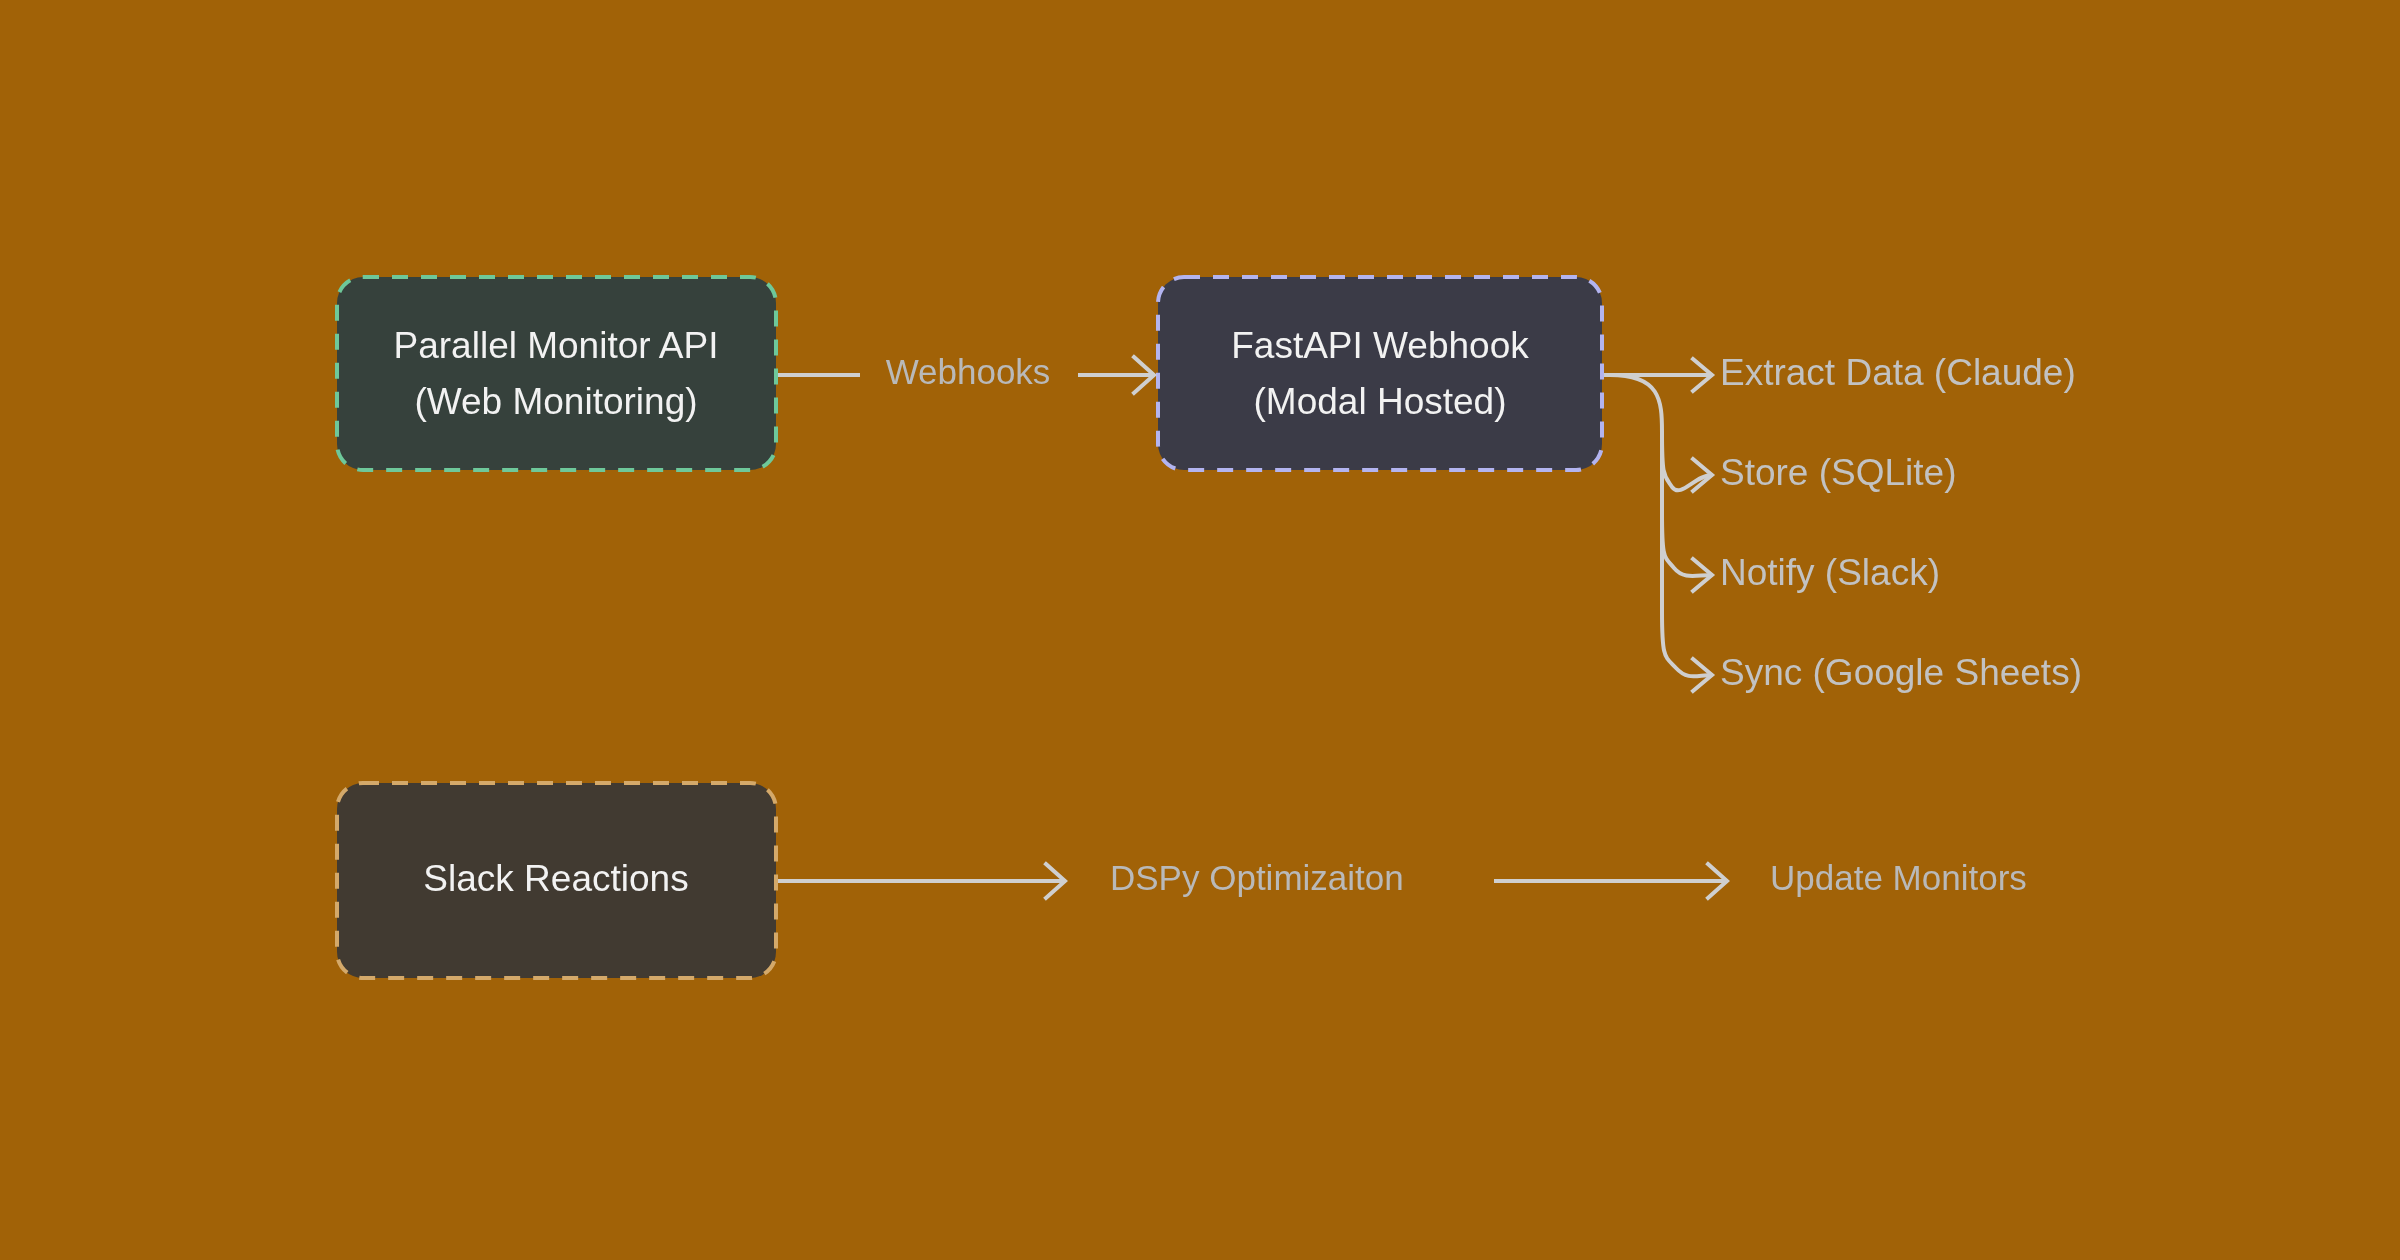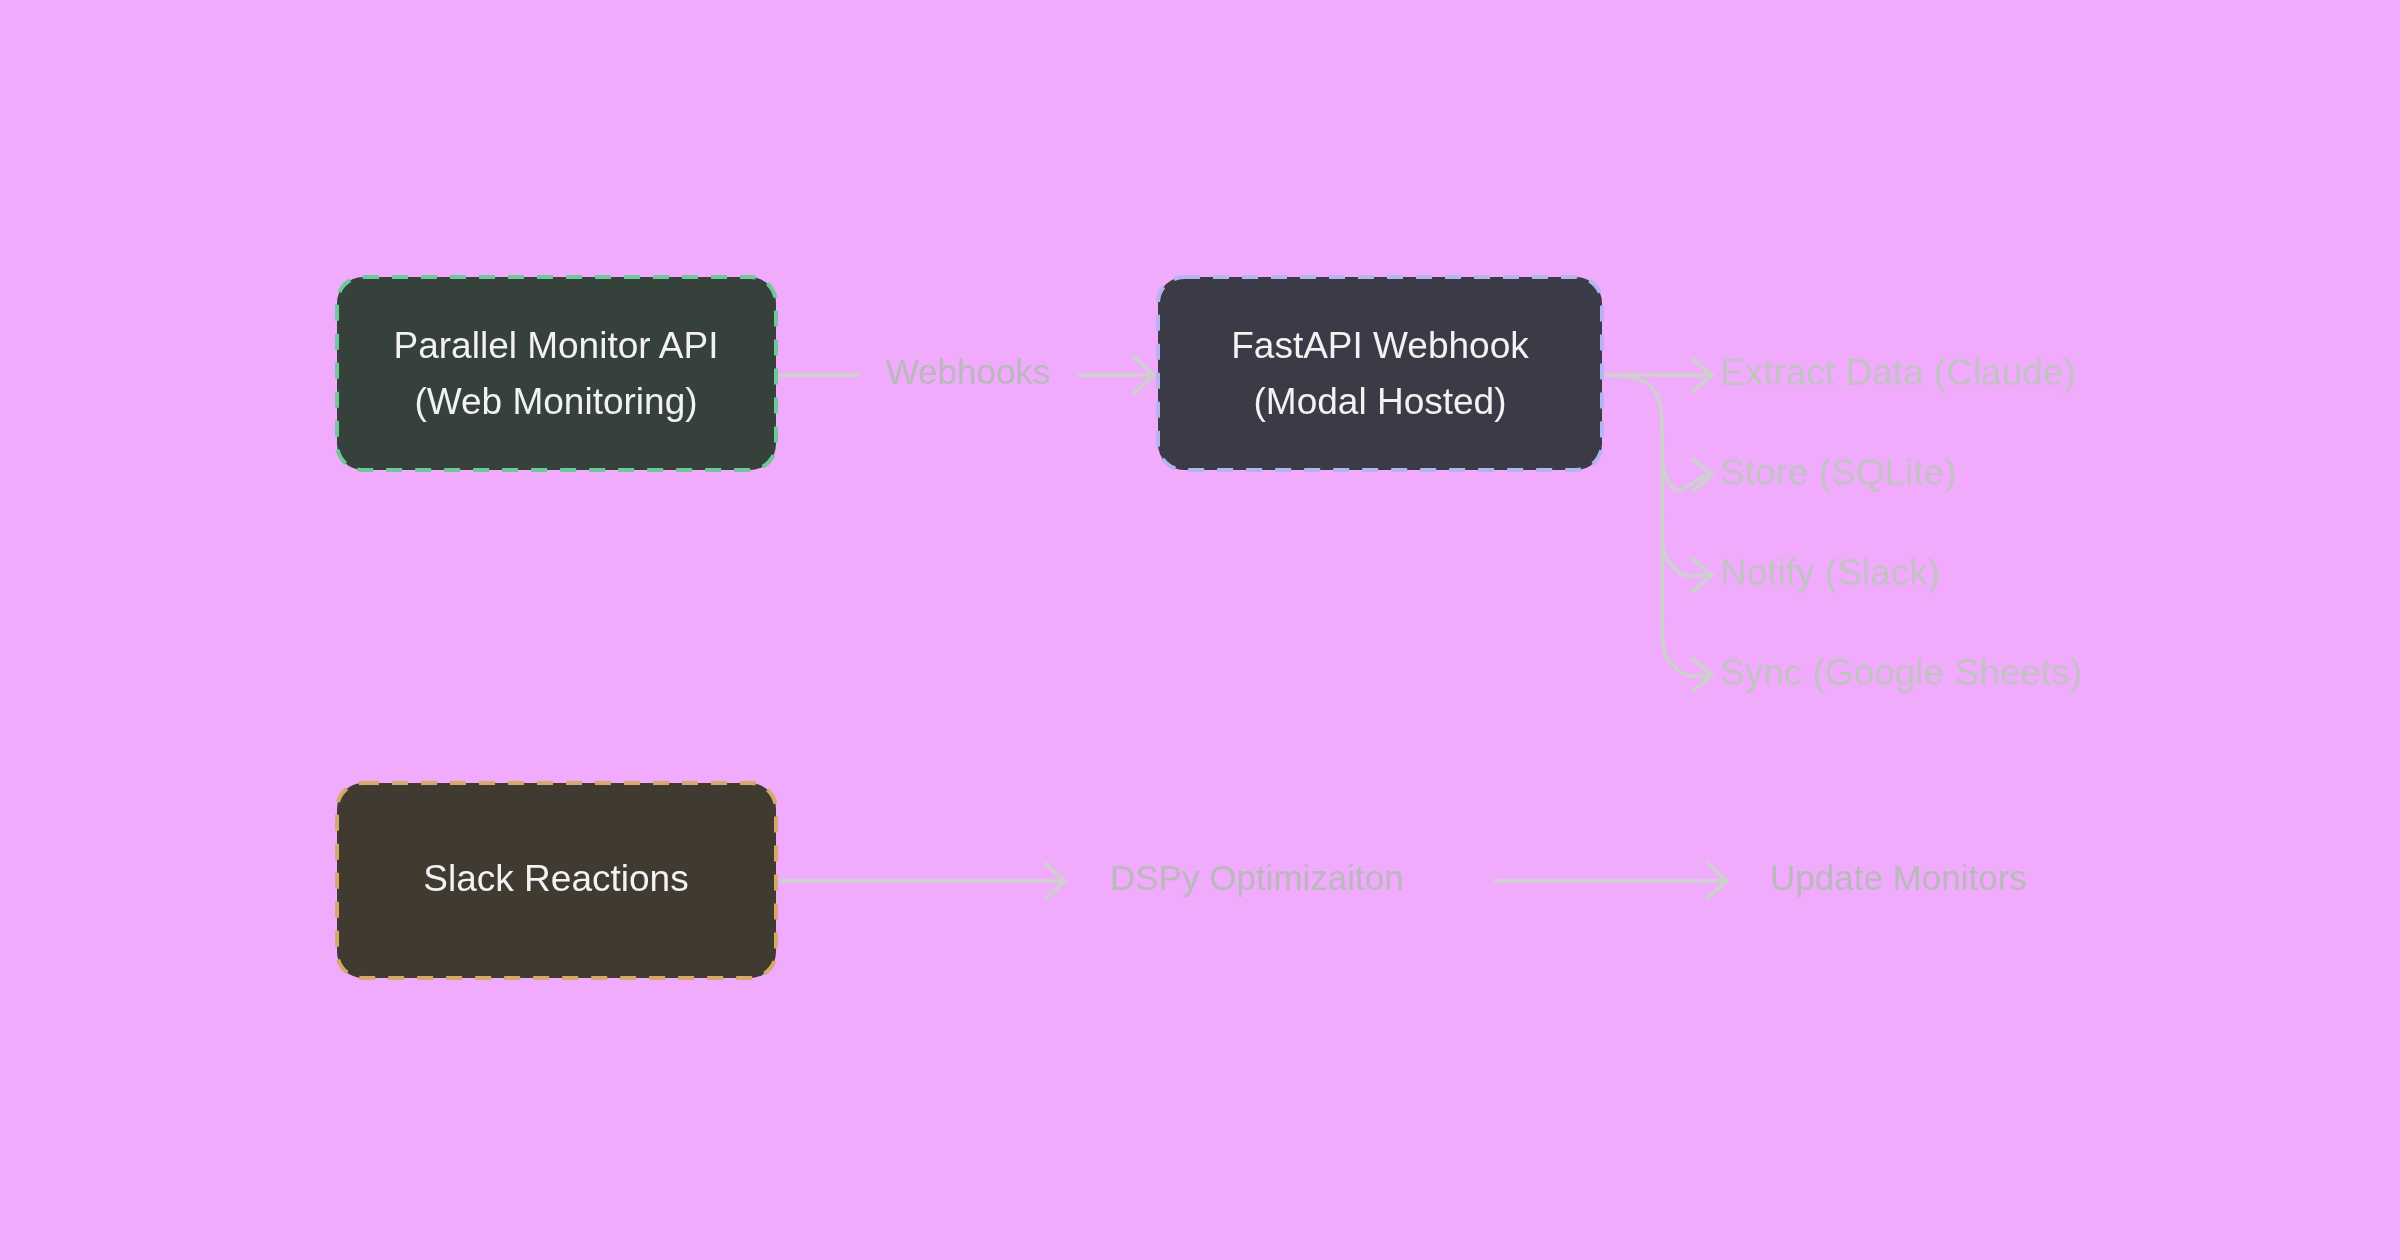--- a/index.html
+++ b/index.html
@@ -11,21 +11,21 @@
   body {
     width: 2400px;
     height: 1260px;
     overflow: hidden;
     font-family: "Liberation Sans", sans-serif;
   }
   #diagram-root {
     position: relative;
     width: 2400px;
     height: 1260px;
-    background: #f0abfc;
+    background: #a16207;
   }
   svg.flow-canvas {
     position: absolute;
     top: 0;
     left: 0;
     width: 2400px;
     height: 1260px;
     display: block;
   }
   .node-label {

